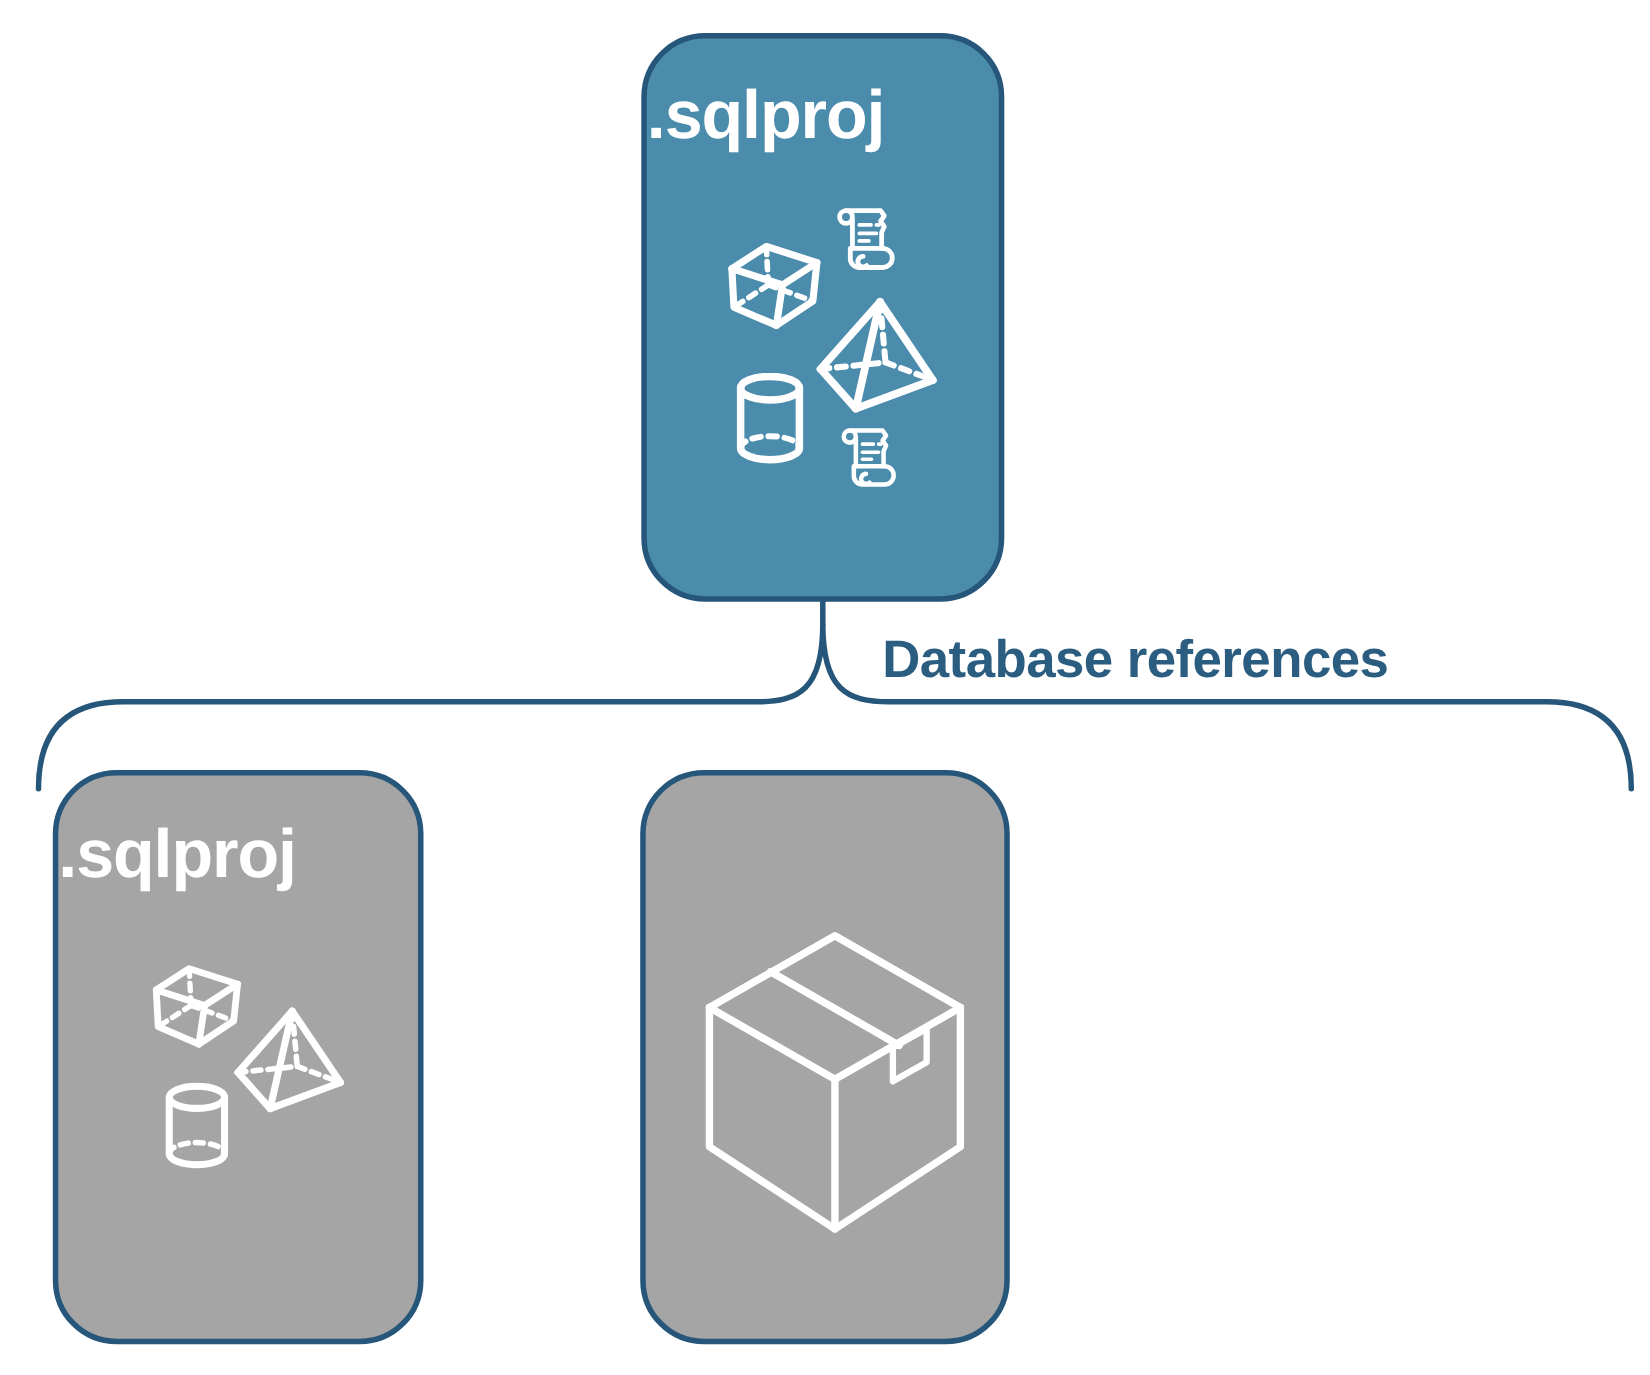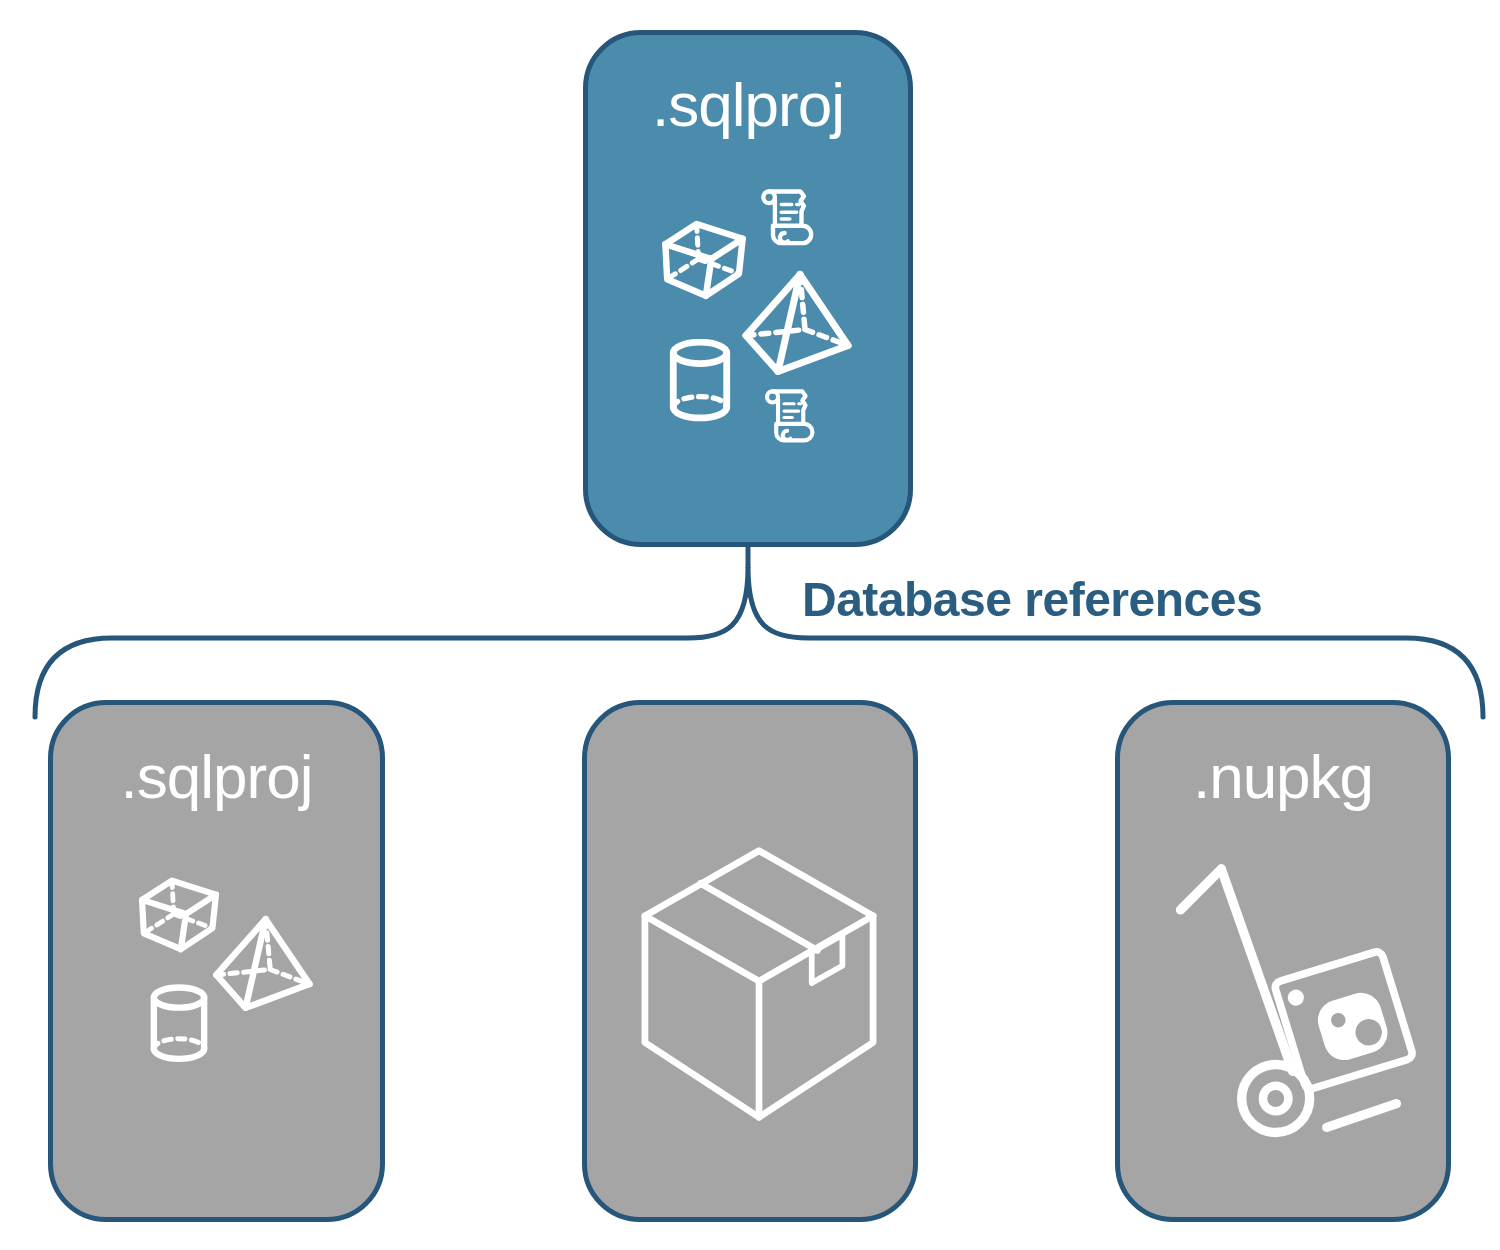--- a/index.html
+++ b/index.html
@@ -8,21 +8,21 @@
     font-family:"Liberation Sans", sans-serif;
   }
   .node{
     position:absolute;box-sizing:border-box;
     border:5px solid var(--border,#26567a);
     border-radius:58px;
   }
   .node-root{background:var(--root-fill,#4b8cac);}
   .node-child{background:var(--child-fill,#a5a5a5);}
   .node-label{
-    text-align:center;font-weight:normal;color:#ffffff;
+    text-align:left;font-weight:bold;color:#ffffff;
     letter-spacing:-1px;user-select:none;
   }
   .root-label{margin-top:34px;font-size:62px;}
   .child-label{margin-top:36px;font-size:62px;}
   .icon-svg{position:absolute;}
   .edge-label{
     position:absolute;left:802px;top:572px;
     font-weight:bold;font-size:48px;letter-spacing:-0.5px;
     color:var(--edge-label,#2b5d80);white-space:nowrap;user-select:none;text-align:right;
   }
@@ -144,20 +144,14 @@
       <use href="#i-cylinder" x="12" y="112" width="64" height="86"></use>
     </svg>
   </div>
 
   <div class="node node-child" style="left:582px;top:700px;width:336px;height:522px;">
     <svg class="icon-svg" style="left:52px;top:140px;width:240px;height:278px;" viewBox="0 0 250 290">
       <use href="#i-package" x="0" y="0" width="250" height="290"></use>
     </svg>
   </div>
 
-  <div class="node node-child" style="left:1115px;top:700px;width:336px;height:522px;">
-    <div class="node-label child-label">.nupkg</div>
-    <svg class="icon-svg" style="left:52px;top:152px;width:255px;height:285px;" viewBox="0 0 300 335">
-      <use href="#i-handtruck" x="0" y="0" width="300" height="335"></use>
-    </svg>
-  </div>
 
 </div>
 
 </body></html>

